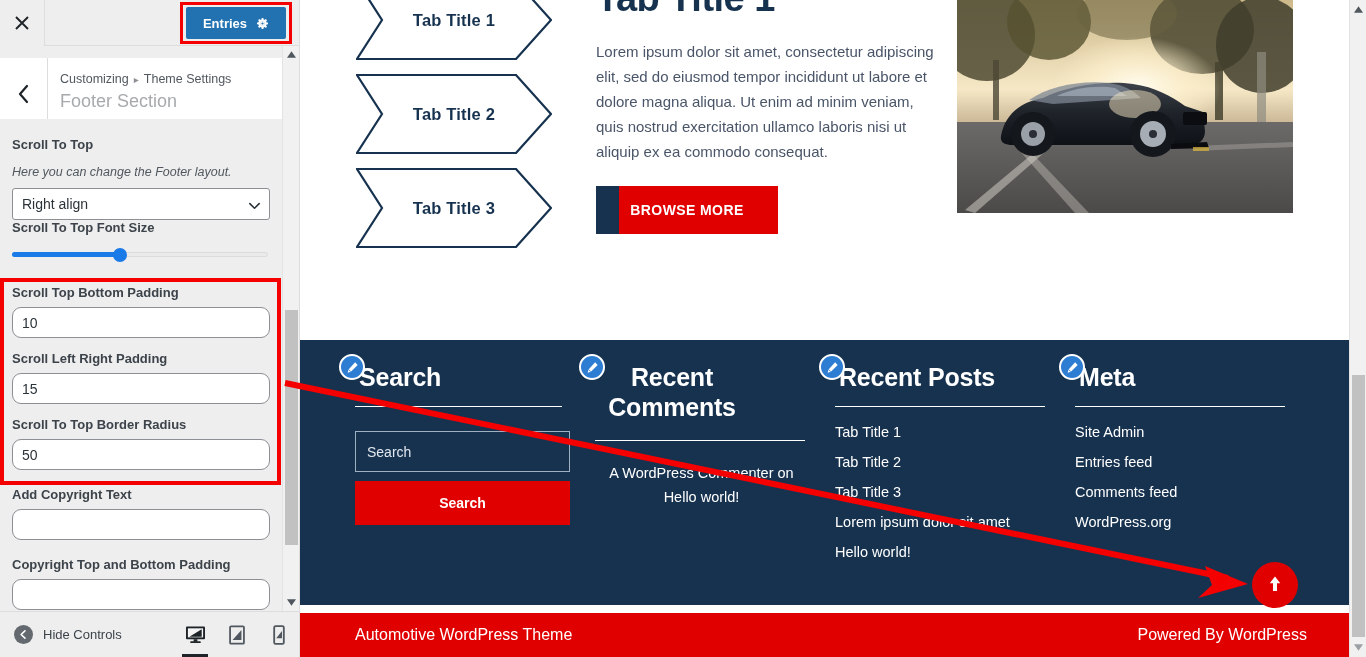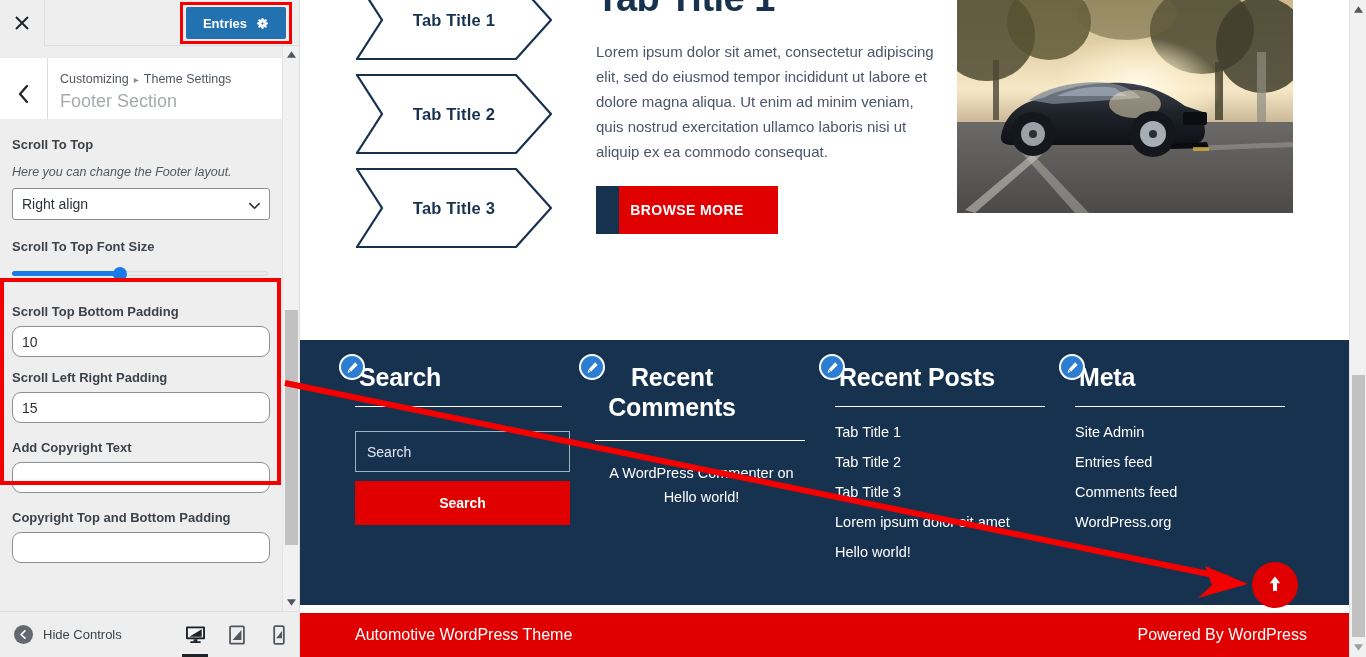--- a/index.html
+++ b/index.html
@@ -351,39 +351,43 @@
             <option>Right align</option>
           </select>
           <span class="sel-chev">
             <svg viewBox="0 0 14 14" aria-hidden="true">
               <path d="M2 5 L7 10 L12 5" stroke="#2c3338" stroke-width="1.7" fill="none" stroke-linecap="round" stroke-linejoin="round"></path>
             </svg>
           </span>
         </div>
       </div>
 
-      <div class="ctrl" style="padding-top:19px;">
+      <div class="ctrl" style="">
         <span class="ctrl-label">Scroll To Top Font Size</span>
         <div class="slider-track">
           <div class="slider-rail"></div>
           <div class="slider-fill" id="sliderFill" style="width: 107.52px;"></div>
           <div class="slider-thumb" id="sliderThumb" style="left: 100.52px;"></div>
         </div>
       </div>
 
       <div class="ctrl" style="padding-top:22px;">
         <span class="ctrl-label">Scroll Top Bottom Padding</span>
         <input class="txt" type="text" value="10" style="">
       </div>
 
       <div class="ctrl" style="padding-top:13px;">
         <span class="ctrl-label">Scroll Left Right Padding</span>
         <input class="txt" type="text" value="15" style="">
       </div>
 
+      <div class="ctrl" style="padding-top:13px;">
+        <span class="ctrl-label">Scroll To Top Border Radius</span>
+        <input class="txt" type="text" value="50" style="">
+      </div>
 
       <div class="ctrl" style="padding-top:17px;">
         <span class="ctrl-label">Add Copyright Text</span>
         <input class="txt" type="text" value="" style="">
       </div>
 
       <div class="ctrl" style="padding-top:17px;">
         <span class="ctrl-label">Copyright Top and Bottom Padding</span>
         <input class="txt" type="text" value="" style="">
       </div>

